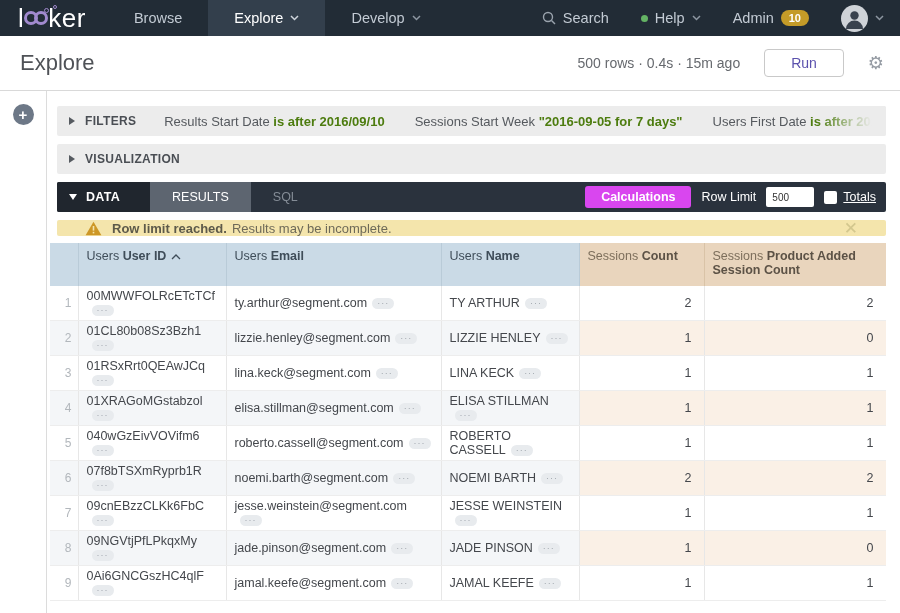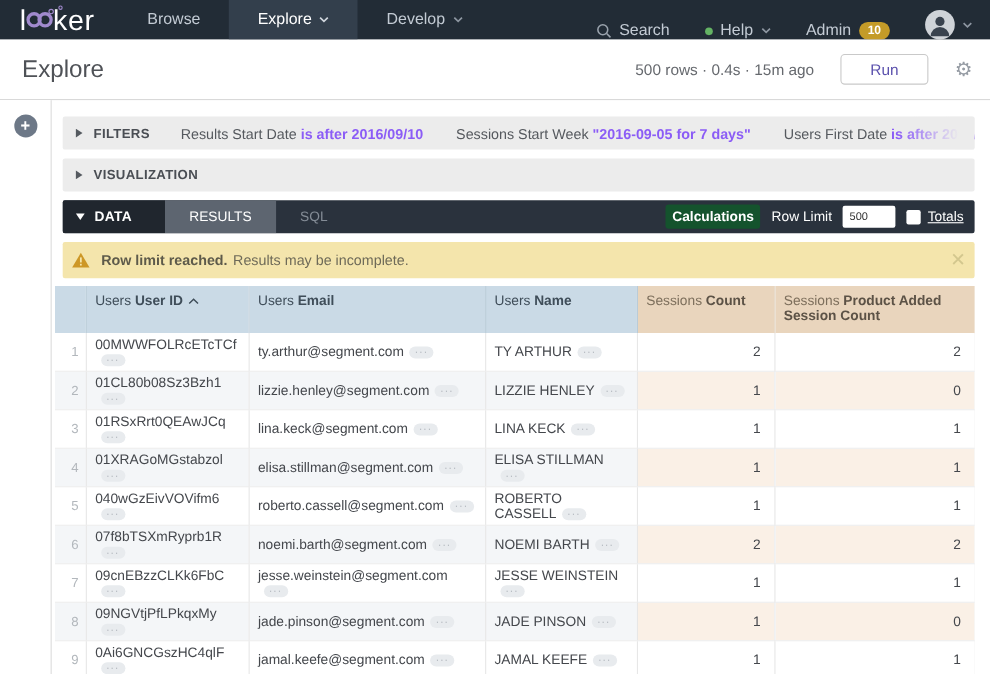--- a/index.html
+++ b/index.html
@@ -10,21 +10,21 @@
   
   .navbar { height:36px; background:#222c36; display:flex; align-items:stretch; color:#c3cbd4; flex:none; }
   .logo { display:flex; align-items:center; padding:0 22px 0 18px; position:relative; }
   .logo-text { color:#fff; font-size:26px; font-weight:400; letter-spacing:0.5px; display:flex; align-items:center; }
   .logo-o { width:14px; height:14px; border:3px solid #a18ace; border-radius:50%; display:inline-block; }
   .logo-o.o2 { margin-left:-4px; }
   .logo-bubble { position:absolute; width:5px; height:5px; border:1.5px solid #a18ace; border-radius:50%; top:8px; left:44px; }
   .logo-bubble2 { position:absolute; width:4px; height:4px; border:1.5px solid #a18ace; border-radius:50%; top:5px; left:53px; }
   .nav-item { display:flex; align-items:center; gap:7px; padding:0 26px; font-size:14.5px; cursor:pointer; }
   .nav-item.active { background:#333f4c; color:#fff; }
-  .nav-right { margin-left:auto; display:flex; align-items:flex-end; }
+  .nav-right { margin-left:auto; display:flex; align-items:center; }
   .nav-right .nav-item { padding:0 16px; }
   .chev { width:9px; height:6px; display:inline-block; }
   .green-dot { width:7px; height:7px; border-radius:50%; background:#64b364; display:inline-block; }
   .badge { background:#c49b28; color:#fff; font-size:11px; font-weight:bold; border-radius:9px; padding:2px 8px; }
   .avatar { width:27px; height:27px; border-radius:50%; background:#cfd3d8; display:flex; align-items:center; justify-content:center; overflow:hidden; }
 
   
   .page-header { height:55px; background:#fff; border-bottom:1px solid #d9d9d9; display:flex; align-items:center; padding:0 16px 0 20px; flex:none; }
   .page-title { font-size:22px; color:#4f5257; font-weight:400; }
   .ph-right { margin-left:auto; display:flex; align-items:center; gap:24px; }
@@ -36,37 +36,37 @@
   .content { flex:1; display:flex; overflow:hidden; }
   .left-rail { width:47px; border-right:1px solid #dcdcdc; background:#fff; flex:none; padding-top:13px; display:flex; justify-content:center; align-items:flex-start; }
   .plus-btn { width:21px; height:21px; border-radius:50%; background:#6d7887; color:#fff; font-size:15px; font-weight:bold; display:flex; align-items:center; justify-content:center; cursor:pointer; line-height:1; }
   .main { flex:1; padding-top:15px; overflow:hidden; }
 
   .panel-bar { height:30px; margin:0 14px 8px 10px; background:#ececec; border-radius:2px; display:flex; align-items:center; padding:0 12px; font-size:12px; color:#4a4e54; position:relative; overflow:hidden; }
   .tri-right { width:0; height:0; border-top:4px solid transparent; border-bottom:4px solid transparent; border-left:6px solid #555a60; display:inline-block; margin-right:10px; }
   .tri-down { width:0; height:0; border-left:4px solid transparent; border-right:4px solid transparent; border-top:6px solid #fff; display:inline-block; margin-right:9px; }
   .panel-label { font-weight:bold; font-size:12px; letter-spacing:0.3px; }
   .filters-list { display:flex; align-items:center; margin-left:28px; gap:30px; font-size:13px; color:#55595e; white-space:nowrap; }
-  .filter-item .fval { font-weight:bold; color:#8b5cf6; }
+  .filter-item .fval { font-weight:bold; color:#4d7c0f; }
   .filters-fade { position:absolute; right:0; top:0; bottom:0; width:70px; background:linear-gradient(to right, rgba(236,236,236,0), #ececec 80%); }
 
   
   .data-bar { height:30px; margin:0 14px 8px 10px; background:#2a323d; border-radius:2px; display:flex; align-items:stretch; color:#fff; font-size:12.5px; overflow:hidden; }
   .data-seg { background:#20262e; display:flex; align-items:center; padding:0 30px 0 12px; font-weight:bold; letter-spacing:0.3px; cursor:pointer; }
   .data-tab { display:flex; align-items:center; padding:0 22px; cursor:pointer; }
   .data-tab.active { background:#5d6570; color:#fff; }
   .data-tab.inactive { color:#848c96; }
   .data-right { margin-left:auto; display:flex; align-items:center; gap:10px; padding-right:10px; }
-  .calc-btn { background:#14532d; border:none; color:#fff; font-weight:bold; font-size:12.5px; border-radius:3px; padding:4px 6px; cursor:pointer; }
+  .calc-btn { background:#d946ef; border:none; color:#fff; font-weight:bold; font-size:12.5px; border-radius:3px; padding:4px 16px; cursor:pointer; }
   .row-limit-input { width:48px; height:20px; border:none; border-radius:2px; font-size:10px; padding:0 6px; color:#333; background:#fff; }
   .checkbox { width:13px; height:13px; background:#fff; border-radius:2px; display:inline-block; cursor:pointer; }
   .totals-wrap { display:flex; align-items:center; gap:6px;text-decoration:underline; }
 
   
-  .warning { height:33px; margin:0 14px 7px 10px; background:#f4e5ac; border-radius:2px; display:flex; align-items:center; padding:0 8px; font-size:13px; color:#6e6a58; }
+  .warning { height:16px; margin:0 14px 7px 10px; background:#f4e5ac; border-radius:2px; display:flex; align-items:center; padding:0 28px; font-size:13px; color:#6e6a58; }
   .warning b { color:#5d5a4a; margin-right:5px; }
   .warn-icon { margin-right:10px; flex:none; display:flex; }
   .warn-close { margin-left:auto; color:#d3c78e; font-size:17px; cursor:pointer; }
 
   
   .table-wrap { margin:0 14px 0 3px; overflow:hidden; }
   table { border-collapse:collapse; table-layout:fixed; width:836px; font-size:12.5px; }
   th, td { overflow:hidden; }
   thead th { vertical-align:top; text-align:left; padding:6px 8px; font-weight:normal; height:43px; cursor:pointer; }
   th.h-dim { background:#cadae6; color:#3f4d59; border-right:1px solid #b9cbd8; }

